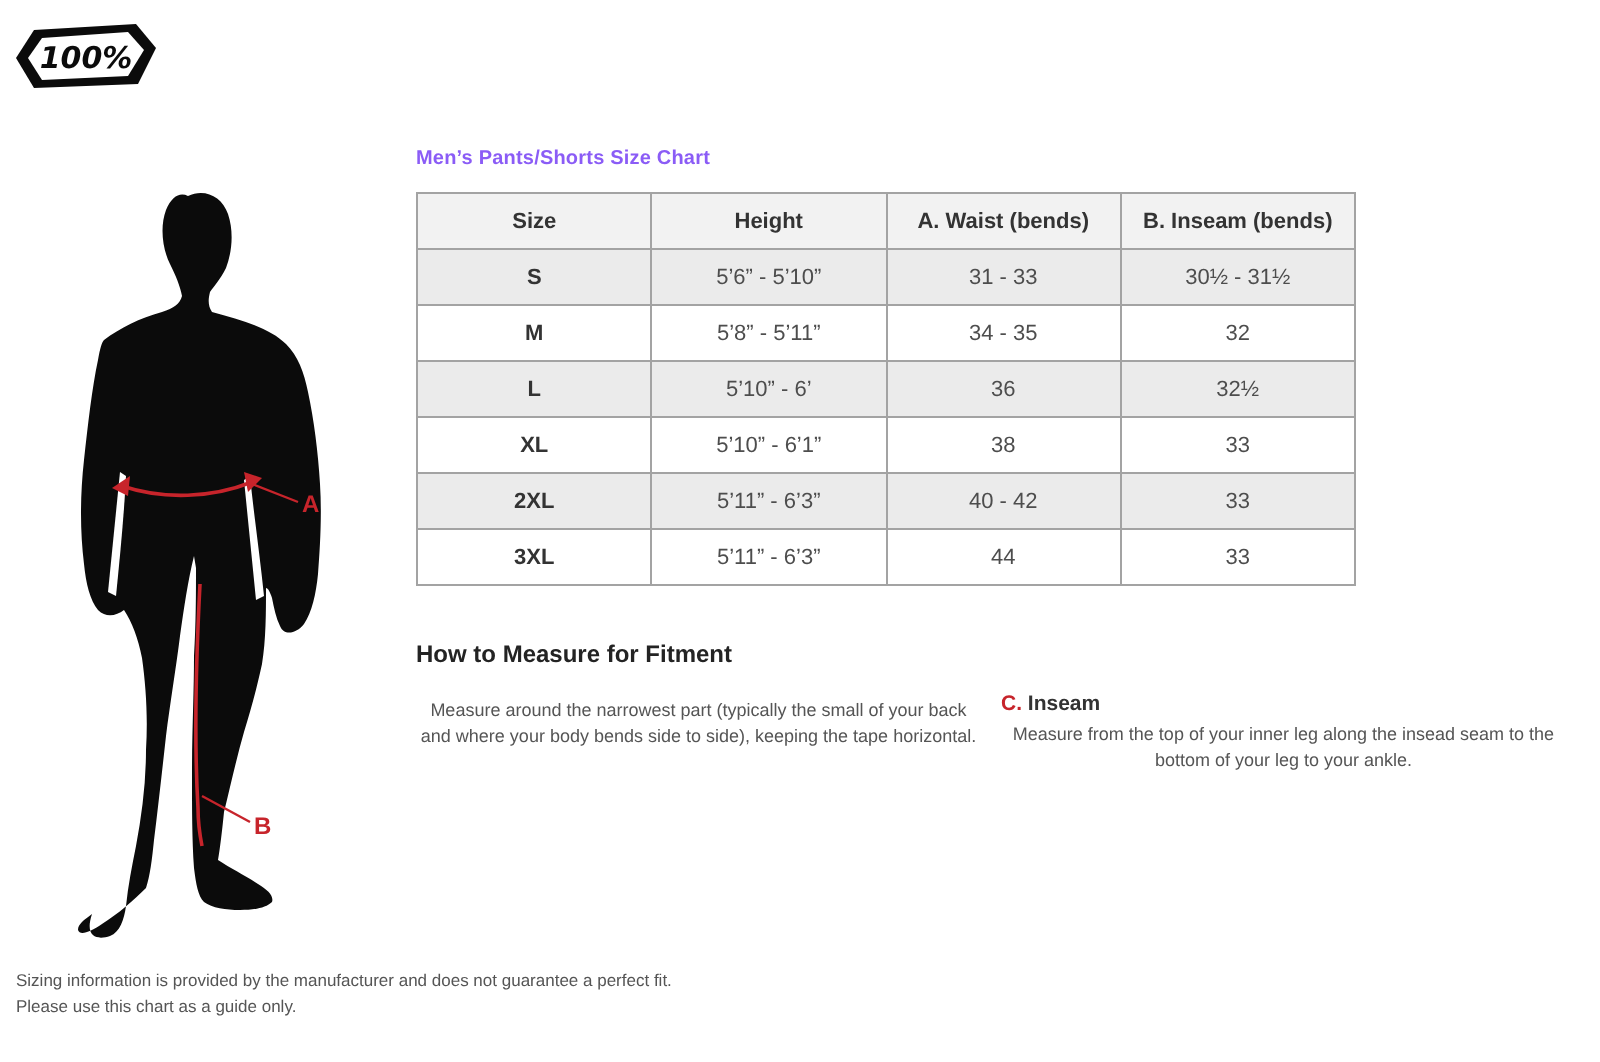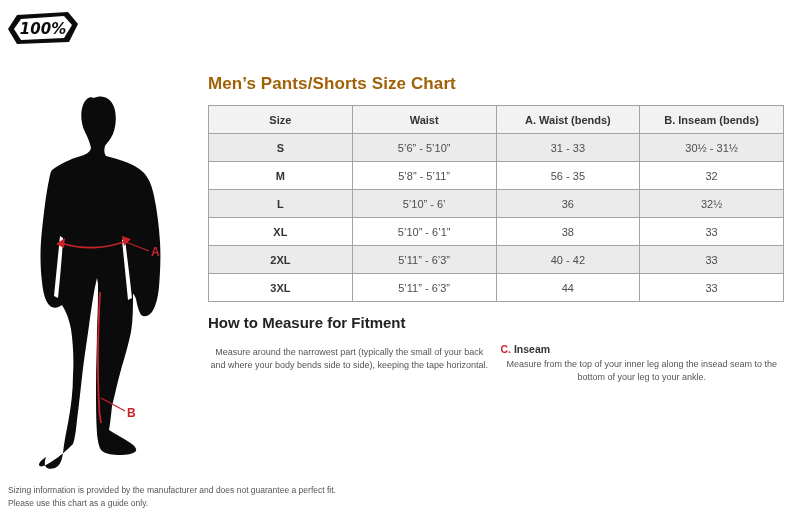--- a/index.html
+++ b/index.html
@@ -9,32 +9,32 @@
     font-family:"Liberation Sans", sans-serif; overflow:hidden;
   }
   
   .logo { position:absolute; left:8px; top:10px; width:70px; height:36px; }
   .logo-text { font:italic bold 15px "DejaVu Sans", sans-serif; }
   
   .figure { position:absolute; left:30px; top:78px; width:175px; height:394px; }
   .callout-label { font:bold 12px "Liberation Sans", sans-serif; }
   
   .content { position:absolute; left:208px; top:74px; width:575px; }
-  .page-title { font-size:17px; font-weight:bold; color:#a16207; letter-spacing:0.1px; margin-bottom:11px; }
-  table.size-table { border-collapse:collapse; width:576px; table-layout:fixed; }
+  .page-title { font-size:10px; font-weight:bold; color:#8b5cf6; letter-spacing:0.1px; margin-bottom:11px; }
+  table.size-table { border-collapse:collapse; width:470px; table-layout:fixed; }
   .size-table th, .size-table td {
     border:1px solid #a3a3a3; text-align:center; vertical-align:middle;
     font-size:11px; color:#4d4d4d; height:28px; padding:0 4px;
   }
   .size-table thead th { background:#f2f2f2; font-weight:bold; color:#333; height:28px; }
   .size-table tbody tr:nth-child(odd)  { background:#ebebeb; }
   .size-table tbody tr:nth-child(even) { background:#ffffff; }
   .size-table td.c-size { font-weight:bold; color:#333; }
   
-  .measure-heading { font-size:15px; font-weight:bold; color:#232323; margin-top:12px; }
+  .measure-heading { font-size:12px; font-weight:bold; color:#232323; margin-top:27px; }
   .measure-cols { display:flex; margin-top:12px; }
   .measure-col { width:292px; }
   .measure-col + .measure-col { margin-left:10px; }
   .measure-subhead { font-size:10.5px; font-weight:bold; color:#333; }
   .letter-red { color:#c7242b; }
   .measure-desc { font-size:9px; line-height:1.45; color:#555; margin-top:3px;text-align:center; }
   
   .footer { position:absolute; left:8px; top:484px; font-size:8.5px; line-height:1.5; color:#555; }
 </style>
 </head>
@@ -86,36 +86,36 @@
     </g>
   </svg>
 
   <div class="content">
     <div class="page-title">Men’s Pants/Shorts Size Chart</div>
 
     <table class="size-table">
       <thead>
         <tr>
           <th>Size</th>
-          <th>Waist</th>
+          <th>Height</th>
           <th>A. Waist (bends)</th>
           <th>B. Inseam (bends)</th>
         </tr>
       </thead>
       <tbody>
         <tr>
           <td class="c-size">S</td>
           <td>5’6” - 5’10”</td>
           <td>31 - 33</td>
           <td>30½ - 31½</td>
         </tr>
         <tr>
           <td class="c-size">M</td>
           <td>5’8” - 5’11”</td>
-          <td>56 - 35</td>
+          <td>34 - 35</td>
           <td>32</td>
         </tr>
         <tr>
           <td class="c-size">L</td>
           <td>5’10” - 6’</td>
           <td>36</td>
           <td>32½</td>
         </tr>
         <tr>
           <td class="c-size">XL</td>

